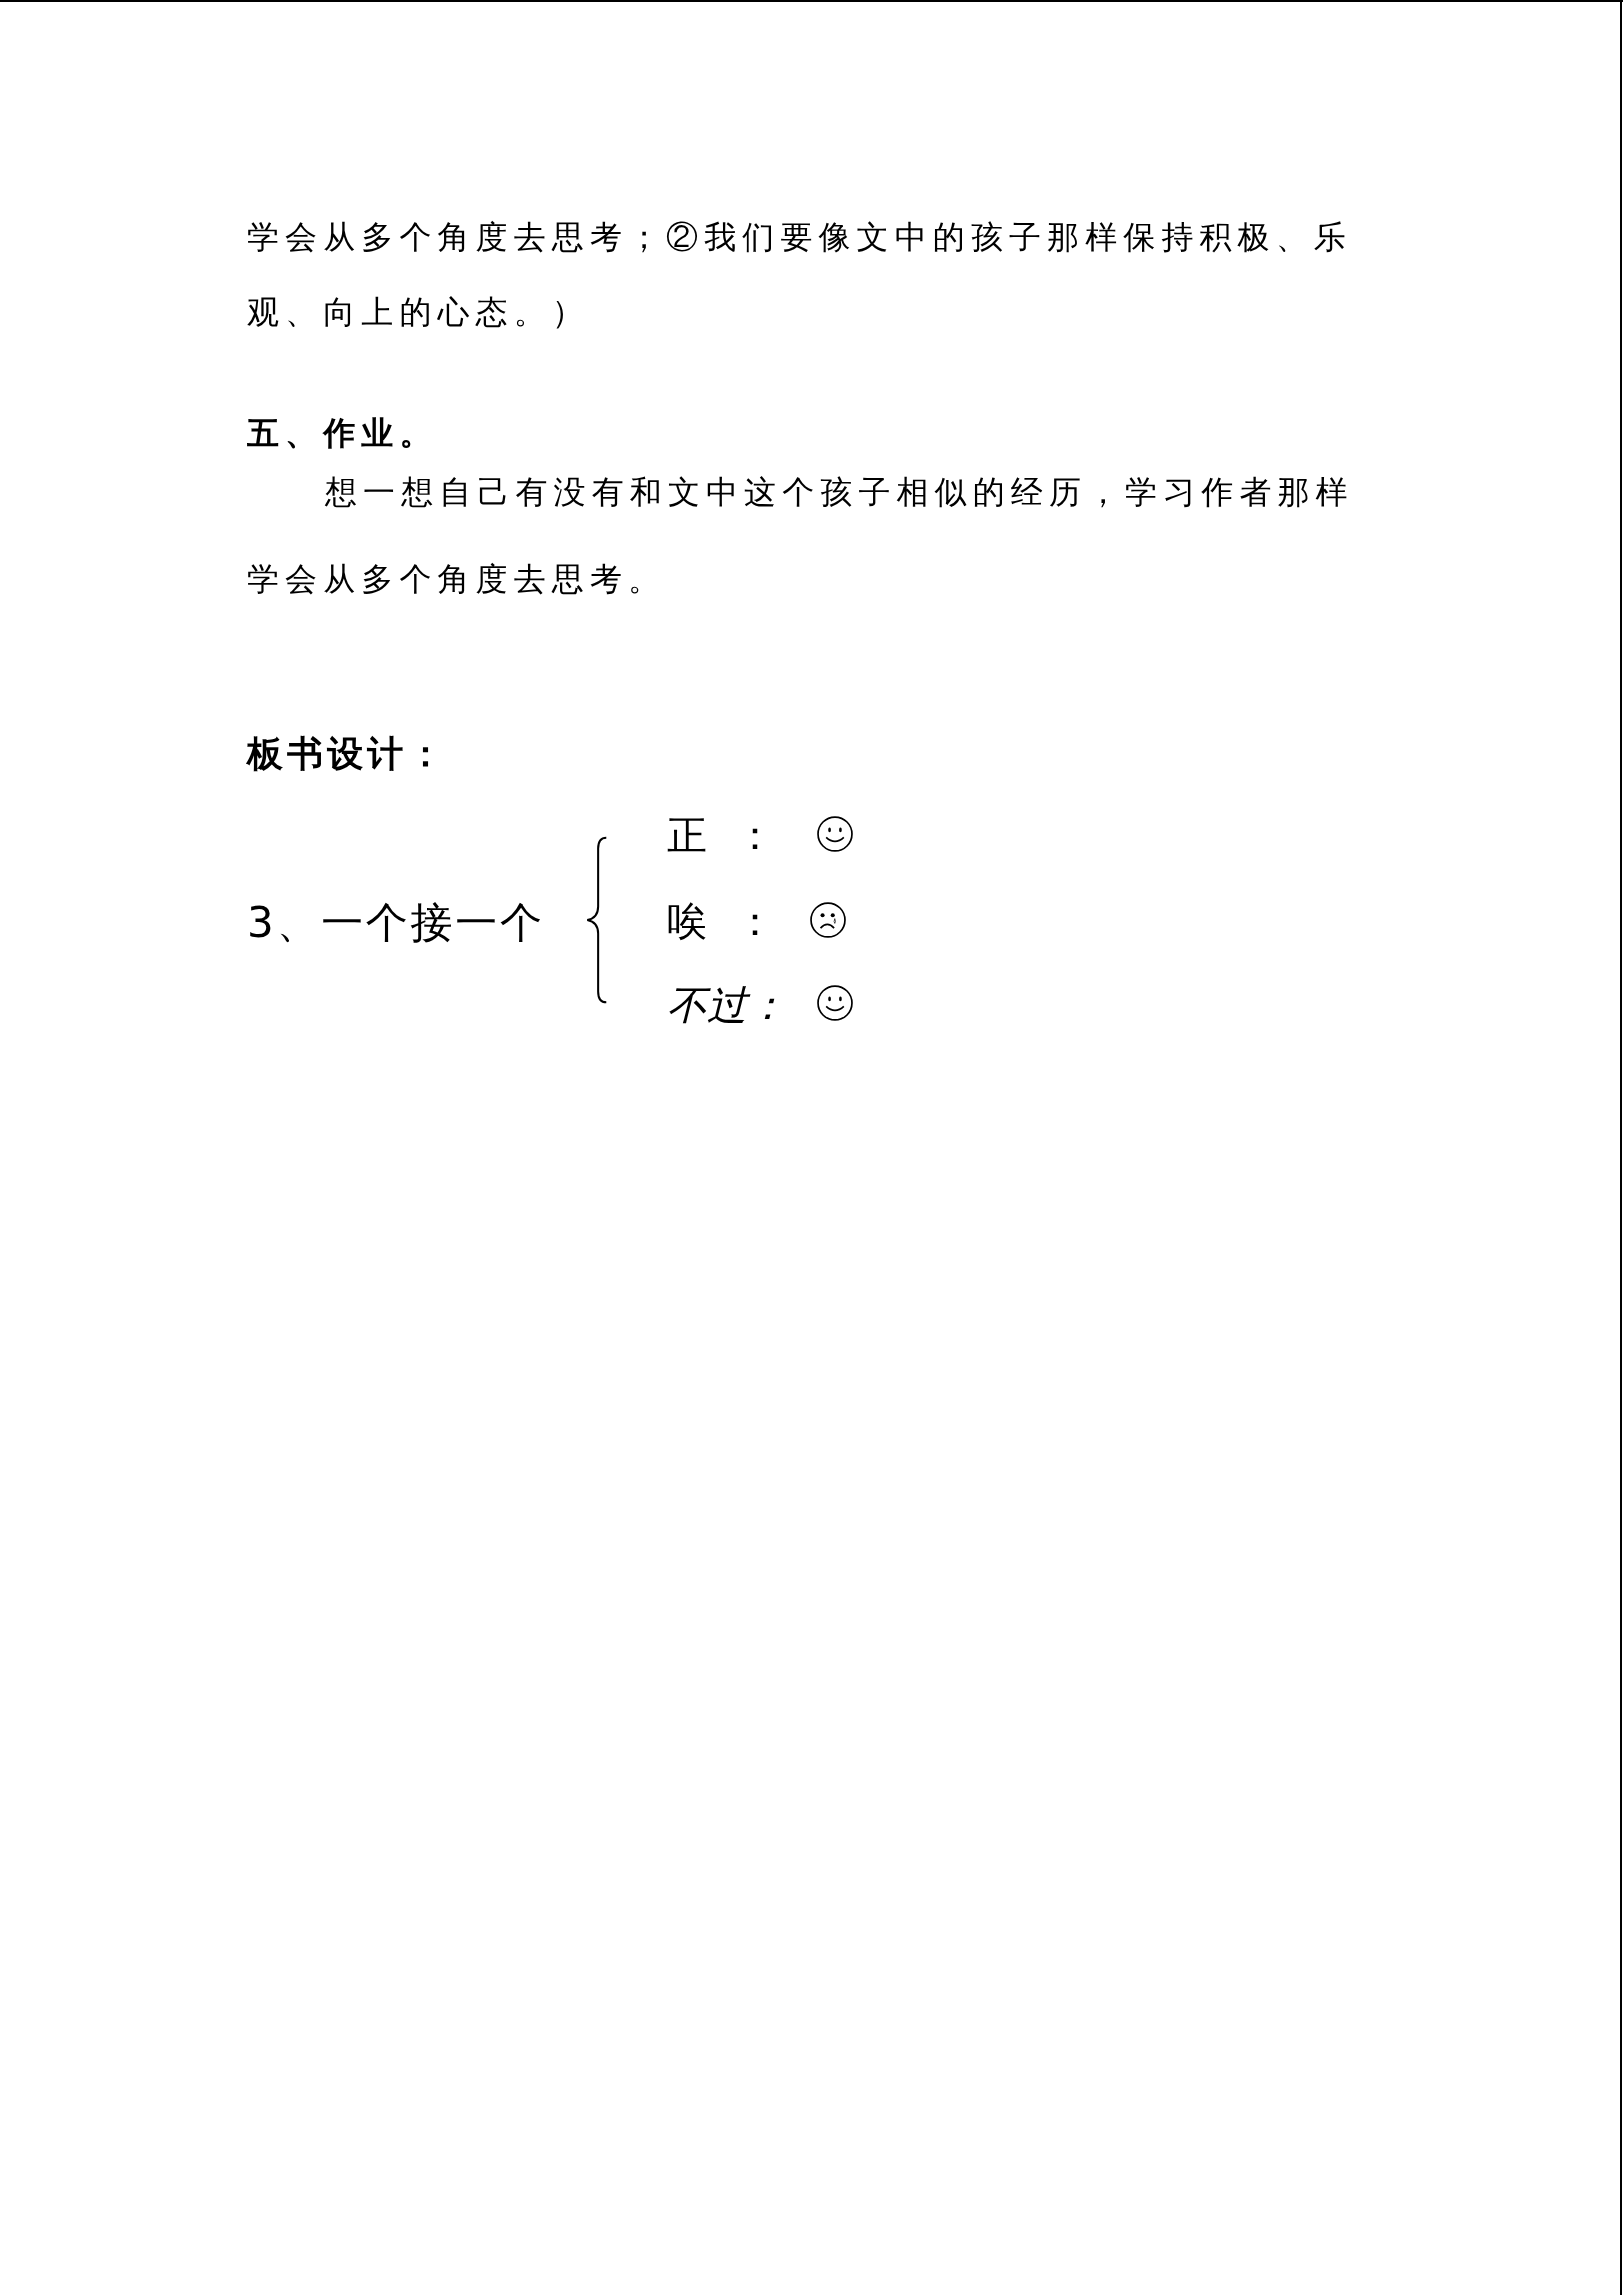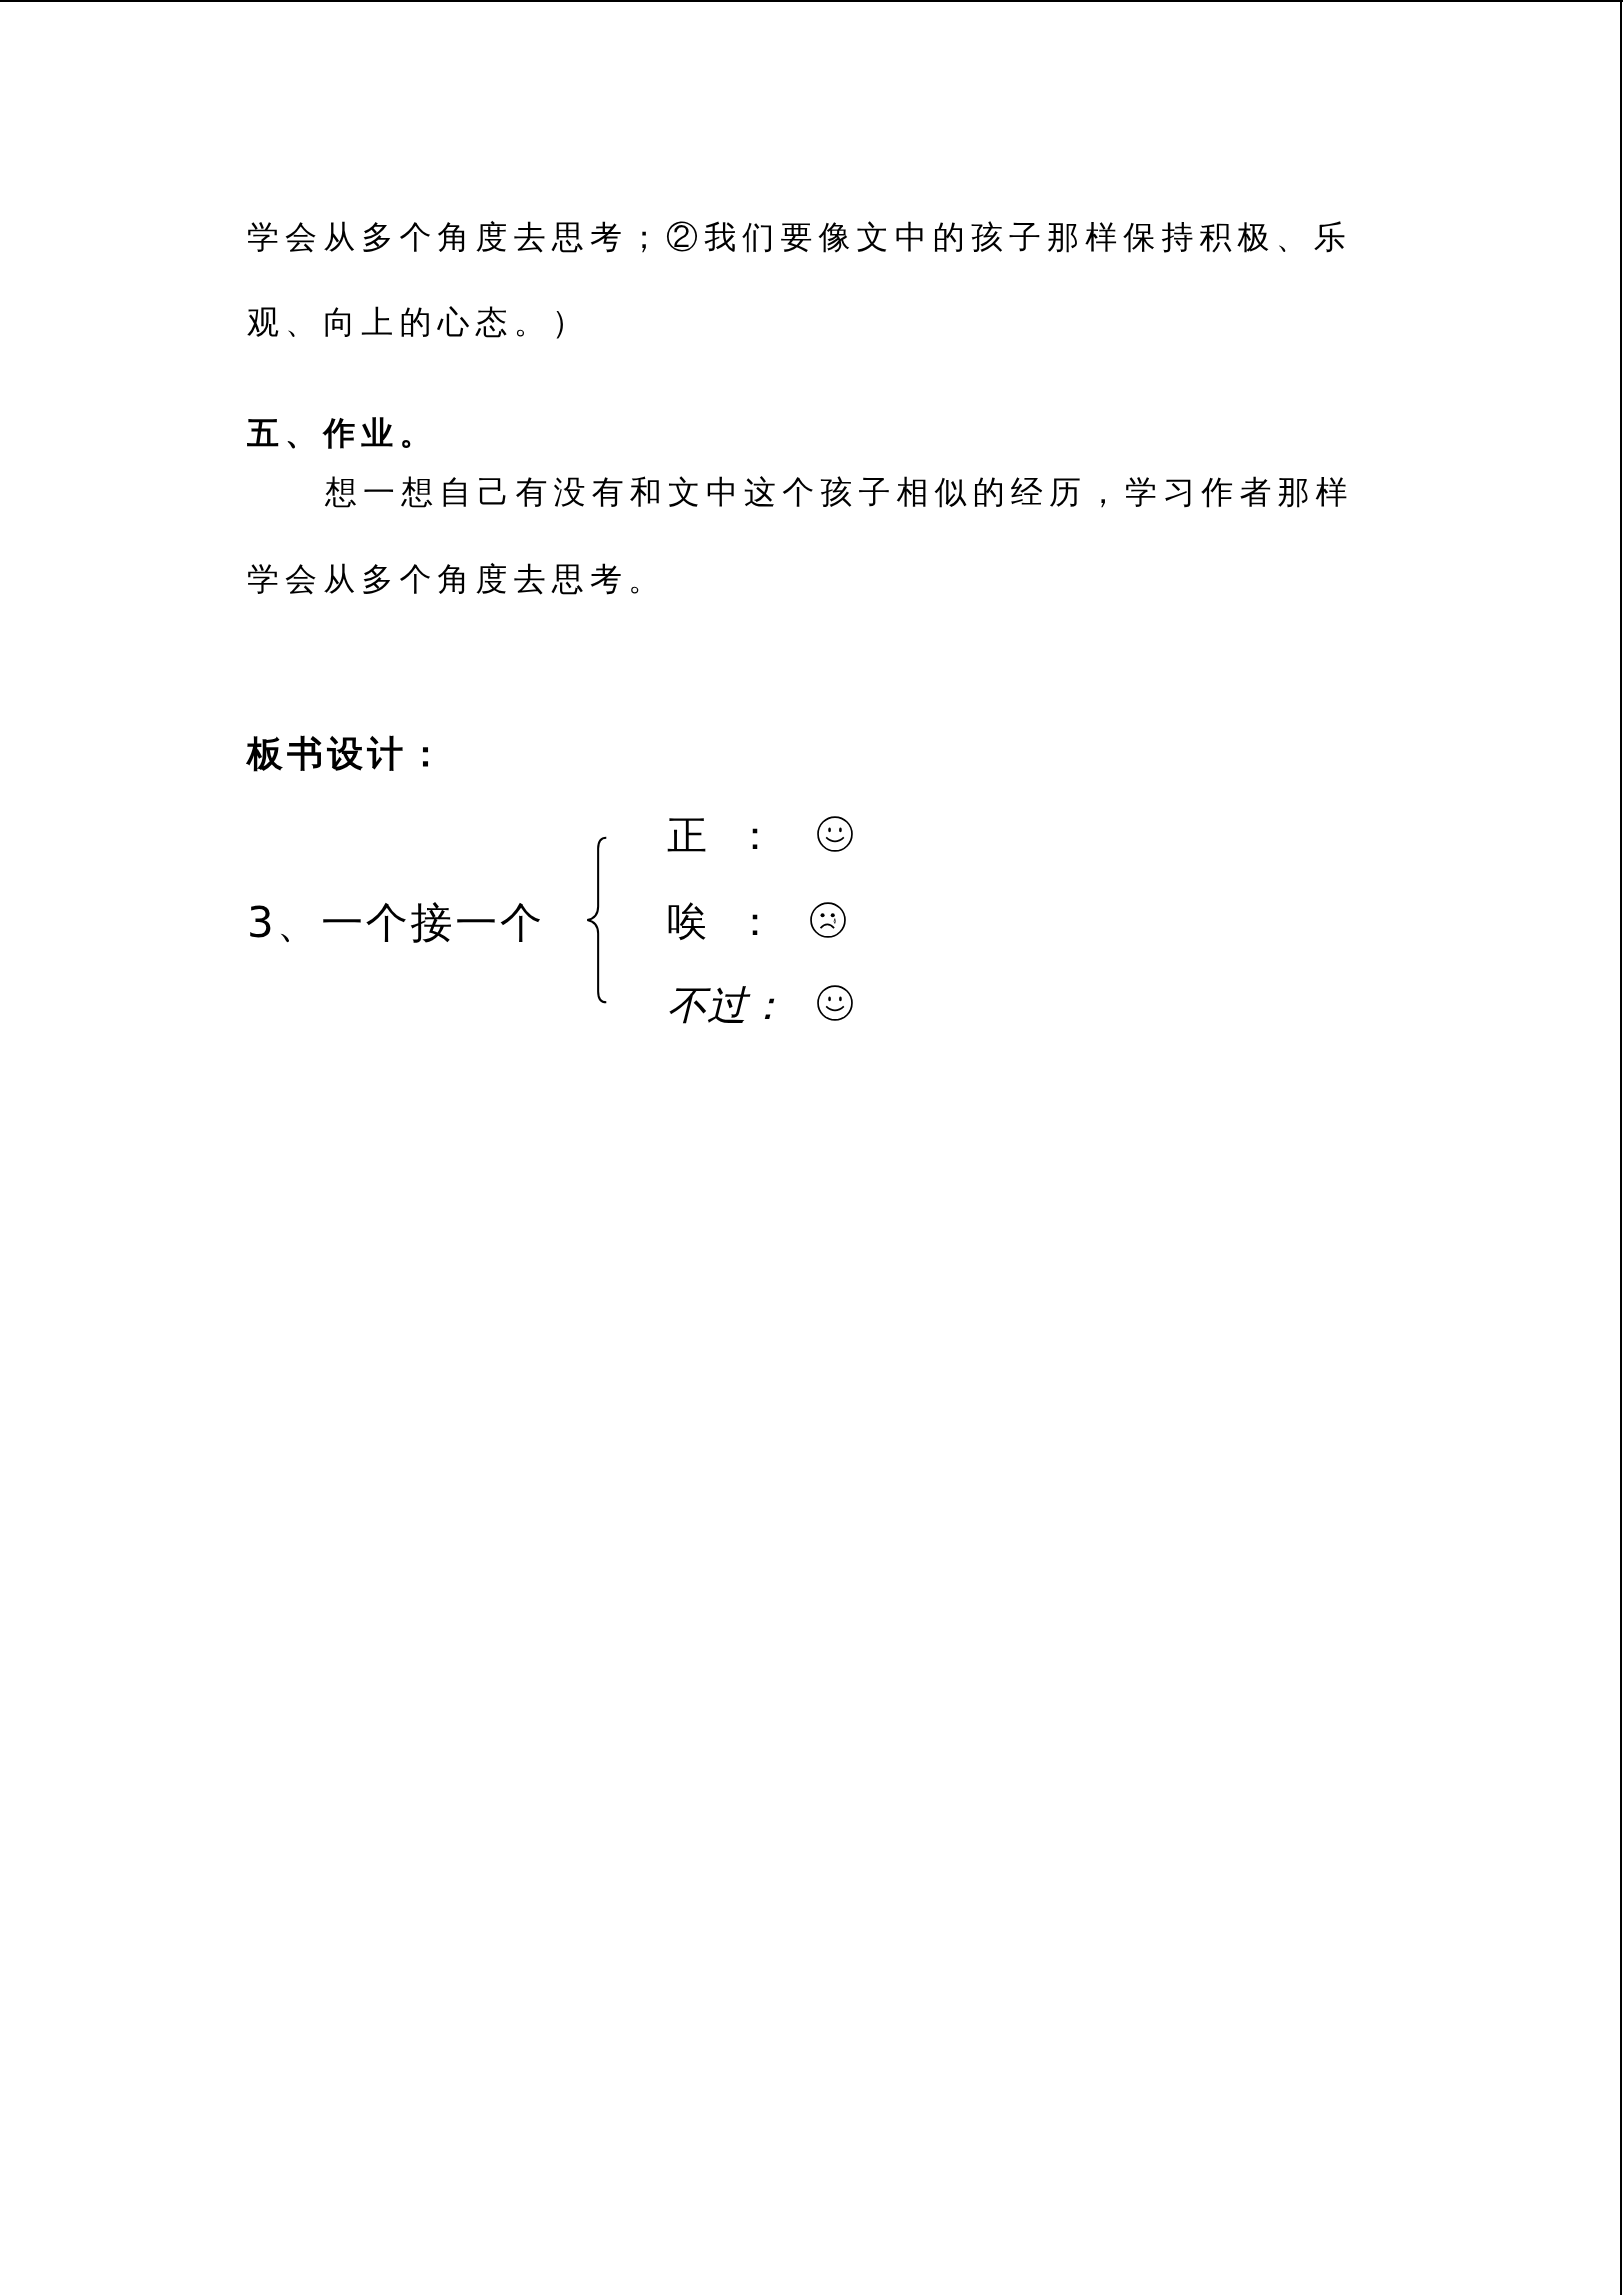--- a/index.html
+++ b/index.html
@@ -86,21 +86,21 @@
   </style>
 </head>
 <body>
 
 <div class="page-border-top"></div>
 <div class="page-border-right"></div>
 
 <div>
 
   <div class="line" style="top: 217px;">学会从多个角度去思考；②我们要像文中的孩子那样保持积极、乐</div>
-  <div class="line" style="top: 302px;">观、向上的心态。）</div>
+  <div class="line" style="top: 292px;">观、向上的心态。）</div>
 
   <div class="line bold" style="top: 389px;">五、作业。</div>
   <div class="line indent" style="top: 472px; font-family: Liberation Serif, serif;">想一想自己有没有和文中这个孩子相似的经历，学习作者那样</div>
   <div class="line" style="top: 559px;">学会从多个角度去思考。</div>
 
   <div class="board-title">板书设计：</div>
 
   <div class="board-topic">
     <span>3、</span><span class="cn">一个接一个</span>
   </div>

